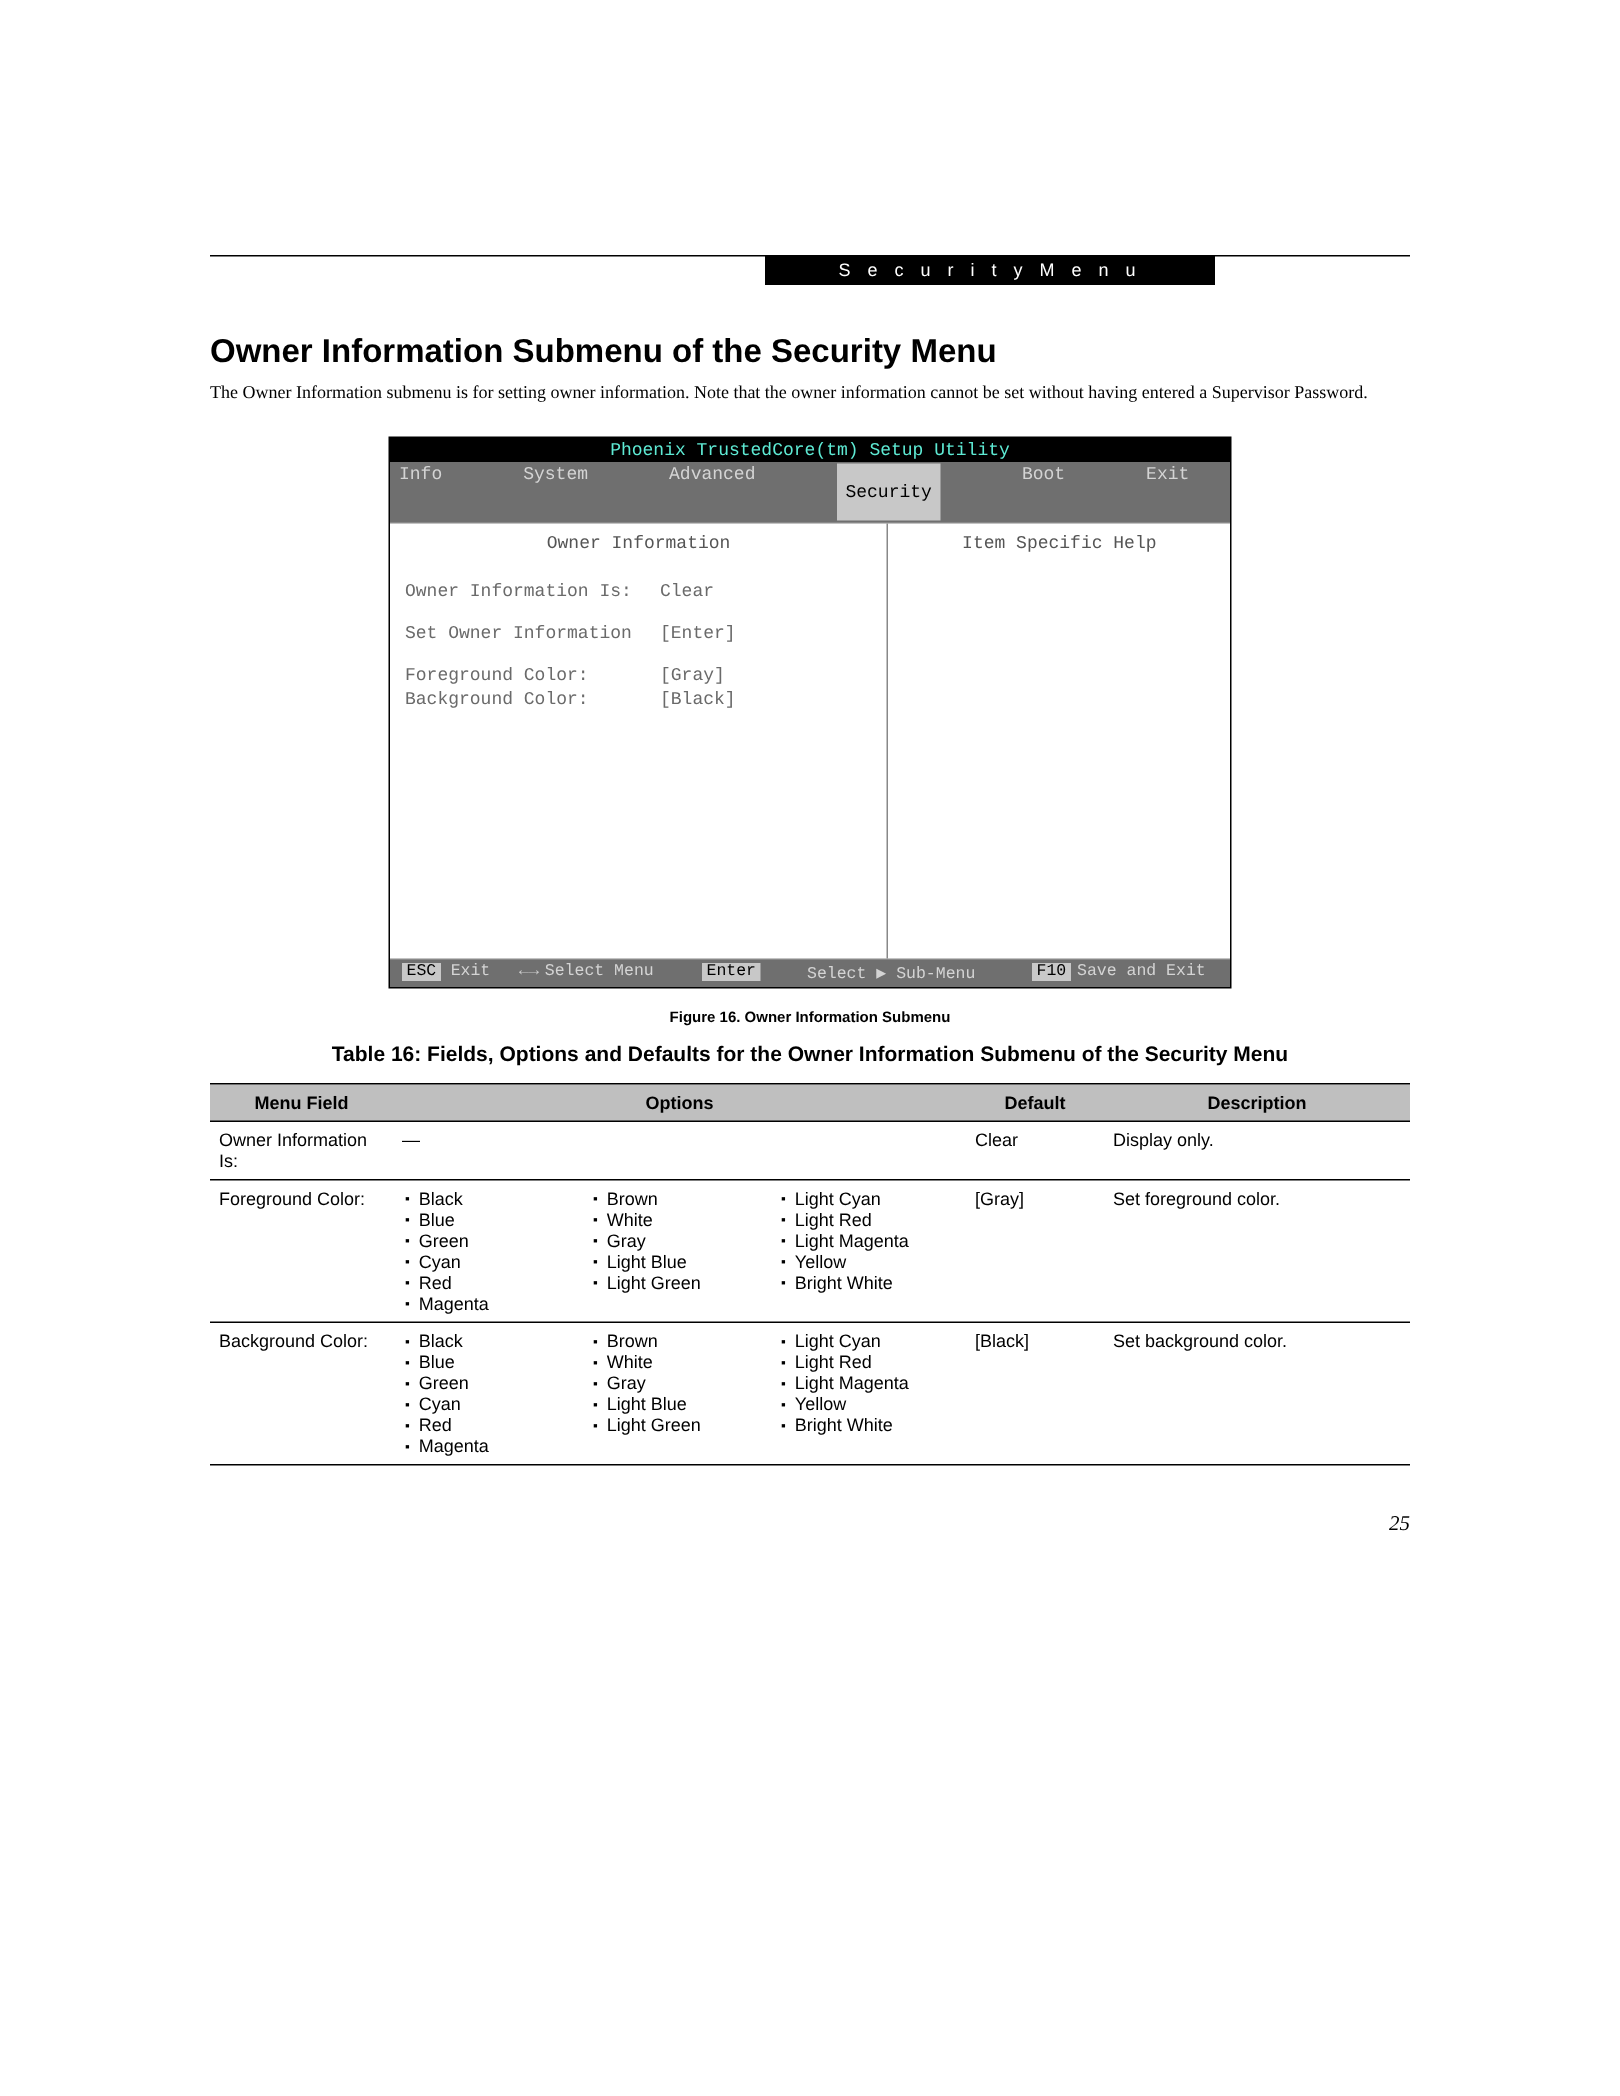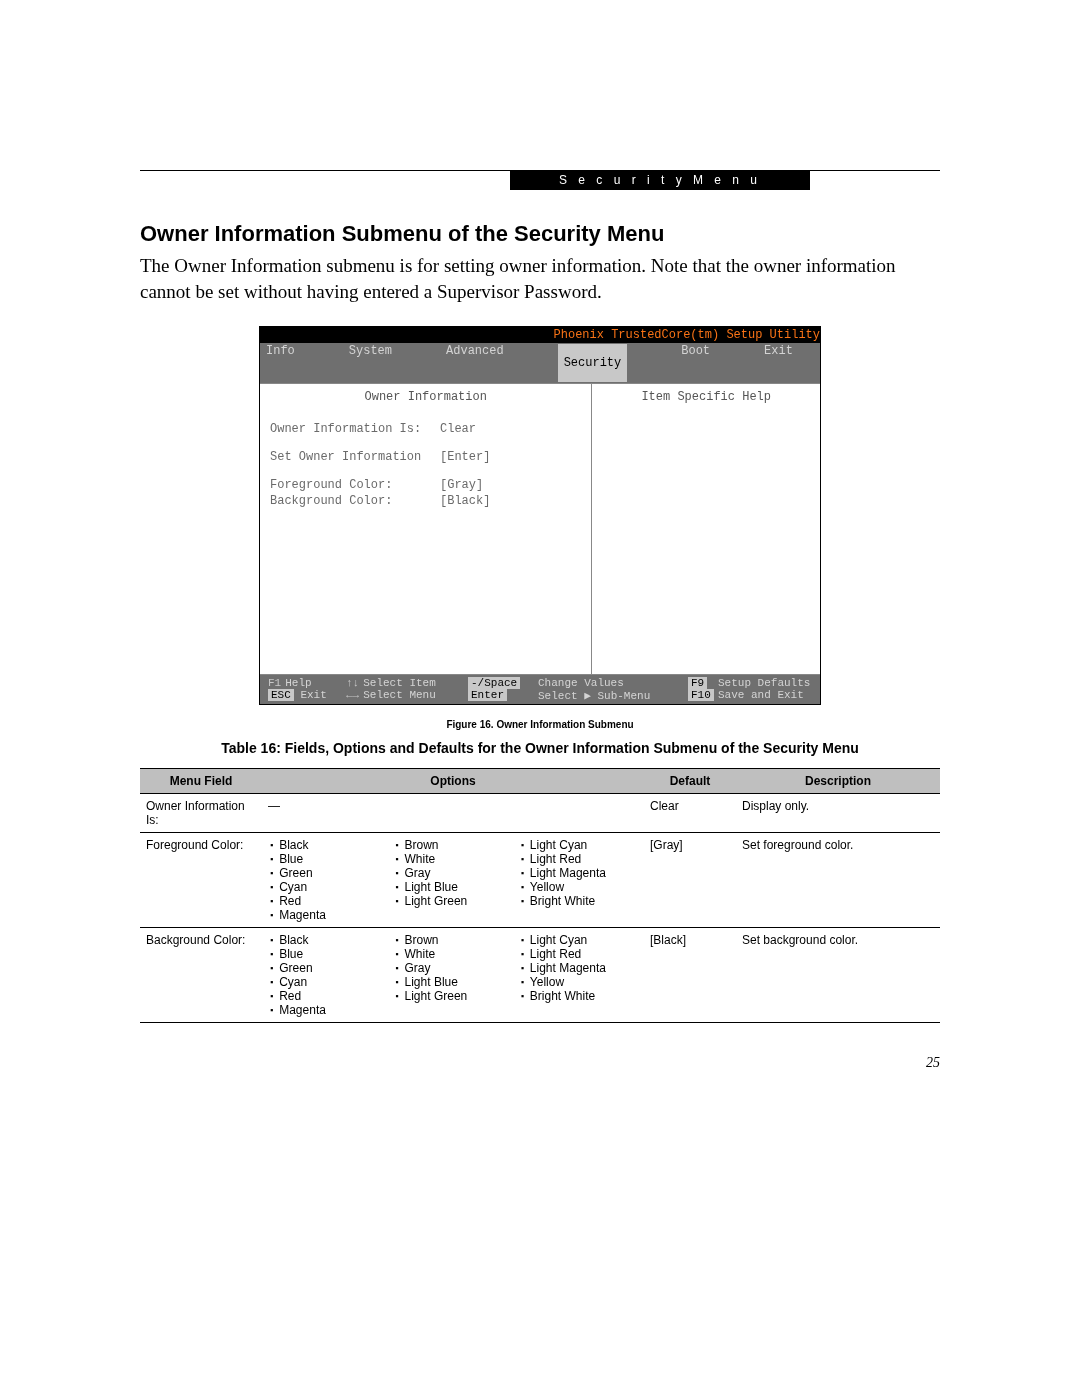--- a/index.html
+++ b/index.html
@@ -34,34 +34,34 @@
   }
   h2 {
     font-family: Arial, Helvetica, sans-serif;
     font-size: 22px;
     font-weight: bold;
     margin: 50px 0 6px 0;
   }
   p.intro {
     margin: 0 0 22px 0;
     line-height: 1.35;
-    font-size: 19px;
+    font-size: 12px;
   }
   .bios-frame {
     width: 560px;
     margin: 0 auto;
     font-family: "Courier New", monospace;
     font-size: 12px;
     border: 1px solid #000;
     background: #fff;
   }
   .bios-title {
     background: #000;
-    color: #f97316;
-    text-align: right;
+    color: #5eead4;
+    text-align: center;
     padding: 1px 0;
   }
   .bios-menubar {
     background: #6f6f6f;
     color: #d4d4d4;
     padding: 1px 6px;
     display: flex;
     gap: 28px;
   }
   .bios-menubar span {
@@ -218,28 +218,20 @@
           <div class="lbl">Background Color:</div>
           <div class="val">[Black]</div>
         </div>
       </div>
       <div class="bios-right">
         <div class="bios-right-title">Item Specific Help</div>
       </div>
     </div>
     <div class="bios-footer">
       <div class="row">
-        <div class="col1"><span class="key">F1</span><span>Help</span></div>
-        <div class="col2"><span class="key">↑↓</span><span>Select Item</span></div>
-        <div class="col3"><span class="hl">-/Space</span></div>
-        <div class="col4"><span>Change Values</span></div>
-        <div class="col5"><span class="hl">F9</span></div>
-        <div class="col6"><span>Setup Defaults</span></div>
-      </div>
-      <div class="row">
         <div class="col1"><span class="hl">ESC</span> <span>Exit</span></div>
         <div class="col2"><span class="key">←→</span><span>Select Menu</span></div>
         <div class="col3"><span class="hl">Enter</span></div>
         <div class="col4"><span>Select ▶ Sub-Menu</span></div>
         <div class="col5"><span class="hl">F10</span></div>
         <div class="col6"><span>Save and Exit</span></div>
       </div>
     </div>
   </div>
 

